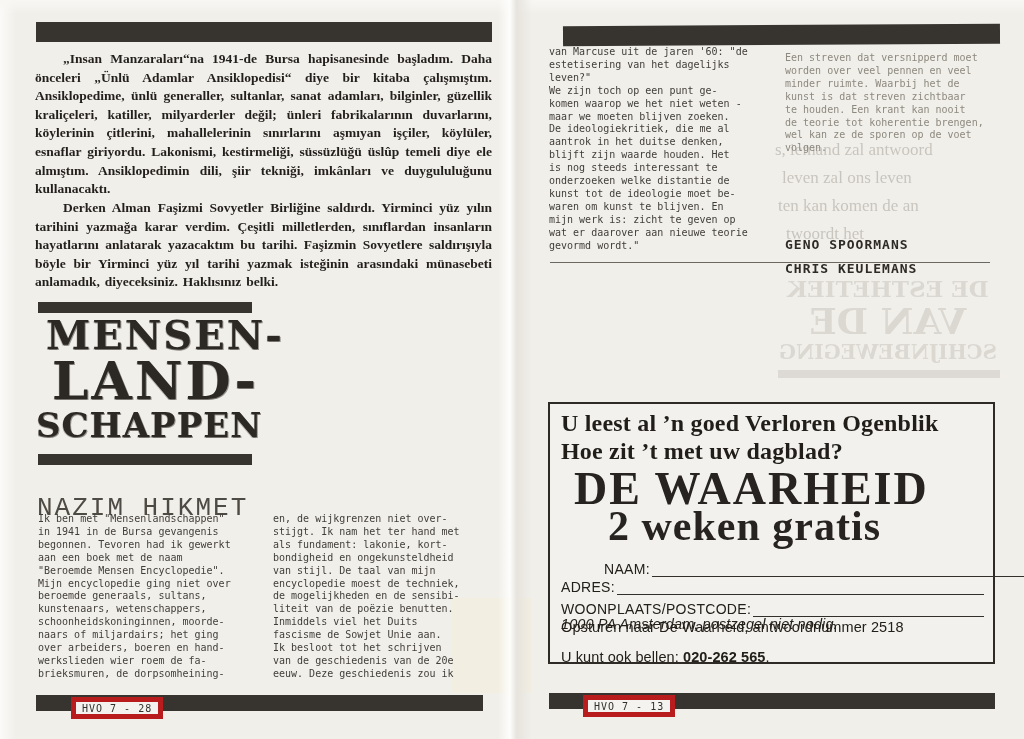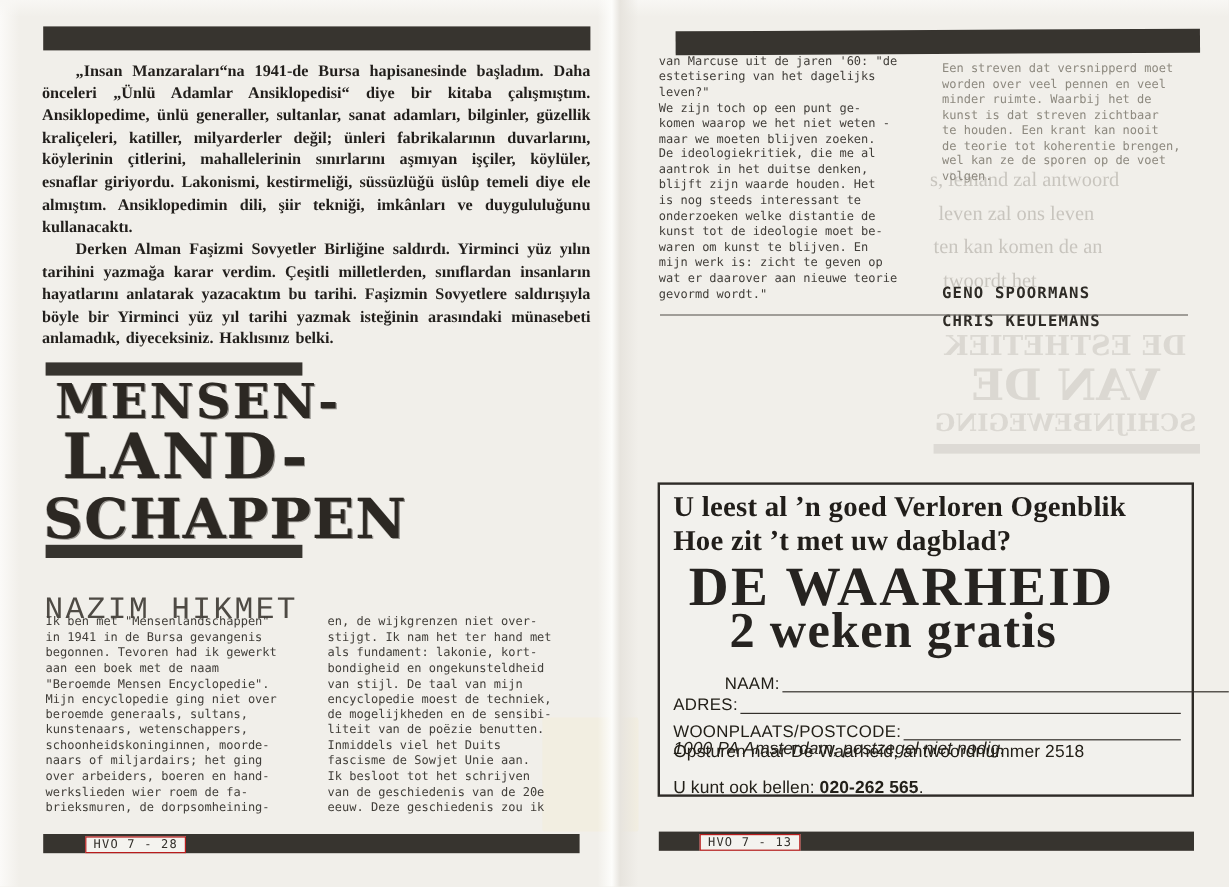--- a/index.html
+++ b/index.html
@@ -11,21 +11,21 @@
   .abs{position:absolute;}
   
   .edge-left{left:0;top:0;width:16px;height:739px;background:linear-gradient(to right,#fbfaf8,#f1efea);}
   .edge-top{left:0;top:0;width:1024px;height:14px;background:linear-gradient(to bottom,#f8f7f4,rgba(241,239,234,0));}
   .fold{left:498px;top:0;width:34px;height:739px;
     background:linear-gradient(to right,rgba(241,239,234,0),#fdfdfb 35%,#e7e4de 55%,rgba(241,239,234,0));}
   .stain{left:452px;top:598px;width:80px;height:95px;background:#f3ecd9;opacity:.55;border-radius:2px;}
   
   .bar{background:#37342f;}
   .bar-label-box{
-    position:absolute;top:2px;height:12px;background:#f4f3ef;border:1px solid #b91c1c;
+    position:absolute;top:2px;height:12px;background:#f4f3ef;border:5px solid #b91c1c;
     display:flex;align-items:center;padding:0 6px;
   }
   .bar-label{font-family:"DejaVu Sans Mono",monospace;font-size:10px;color:#33302b;letter-spacing:1px;white-space:nowrap;}
   
   .turk{
     width:457px;font-family:"Liberation Serif",serif;font-weight:bold;
     font-size:13.5px;line-height:18.6px;color:#221f1c;text-align:justify;
     text-indent:28px;word-spacing:1.5px;
   }
   
@@ -97,21 +97,21 @@
   <div class="abs turk" style="left:35px;top:50px;">„Insan Manzaraları“na 1941-de Bursa hapisanesinde başladım. Daha önceleri „Ünlü Adamlar Ansiklopedisi“ diye bir kitaba çalışmıştım. Ansiklopedime, ünlü generaller, sultanlar, sanat adamları, bilginler, güzellik kraliçeleri, katiller, milyarderler değil; ünleri fabrikalarının duvarlarını, köylerinin çitlerini, mahallelerinin sınırlarını aşmıyan işçiler, köylüler, esnaflar giriyordu. Lakonismi, kestirmeliği, süssüzlüğü üslûp temeli diye ele almıştım. Ansiklopedimin dili, şiir tekniği, imkânları ve duygululuğunu kullanacaktı.</div>
 
   <div class="abs turk" style="left:35px;top:199px;">Derken Alman Faşizmi Sovyetler Birliğine saldırdı. Yirminci yüz yılın tarihini yazmağa karar verdim. Çeşitli milletlerden, sınıflardan insanların hayatlarını anlatarak yazacaktım bu tarihi. Faşizmin Sovyetlere saldırışıyla böyle bir Yirminci yüz yıl tarihi yazmak isteğinin arasındaki münasebeti anlamadık, diyeceksiniz. Haklısınız belki.</div>
 
   <div class="abs bar" style="left:38px;top:302px;width:214px;height:11px;"></div>
 
   <div class="abs stamp" style="left:46px;top:311px;font-size:40px;letter-spacing:2px;">MENSEN-</div>
 
   <div class="abs stamp" style="left:52px;top:350px;font-size:52px;letter-spacing:3px;">LAND-</div>
 
-  <div class="abs stamp" style="left:36px;top:405px;font-size:46px;letter-spacing:1px;">SCHAPPEN</div>
+  <div class="abs stamp" style="left:36px;top:405px;font-size:34px;letter-spacing:1px;">SCHAPPEN</div>
 
   <div class="abs bar" style="left:38px;top:454px;width:214px;height:11px;"></div>
 
   <div class="abs author" style="left:37px;top:493px;">NAZIM HIKMET</div>
 
   <div class="abs mono" style="left:38px;top:513px;width:220px;">Ik ben met "Mensenlandschappen"
 in 1941 in de Bursa gevangenis
 begonnen. Tevoren had ik gewerkt
 aan een boek met de naam
 "Beroemde Mensen Encyclopedie".

